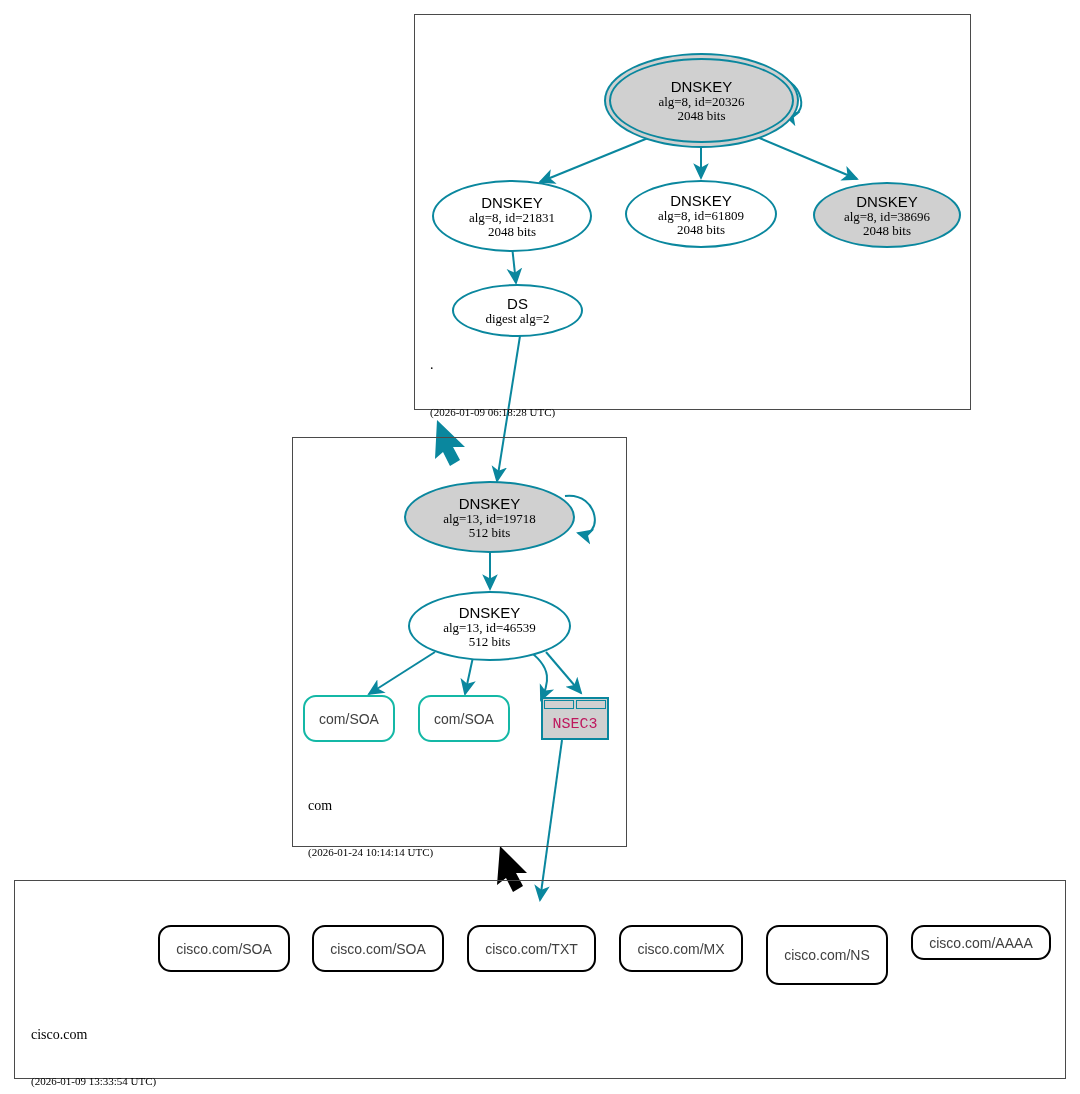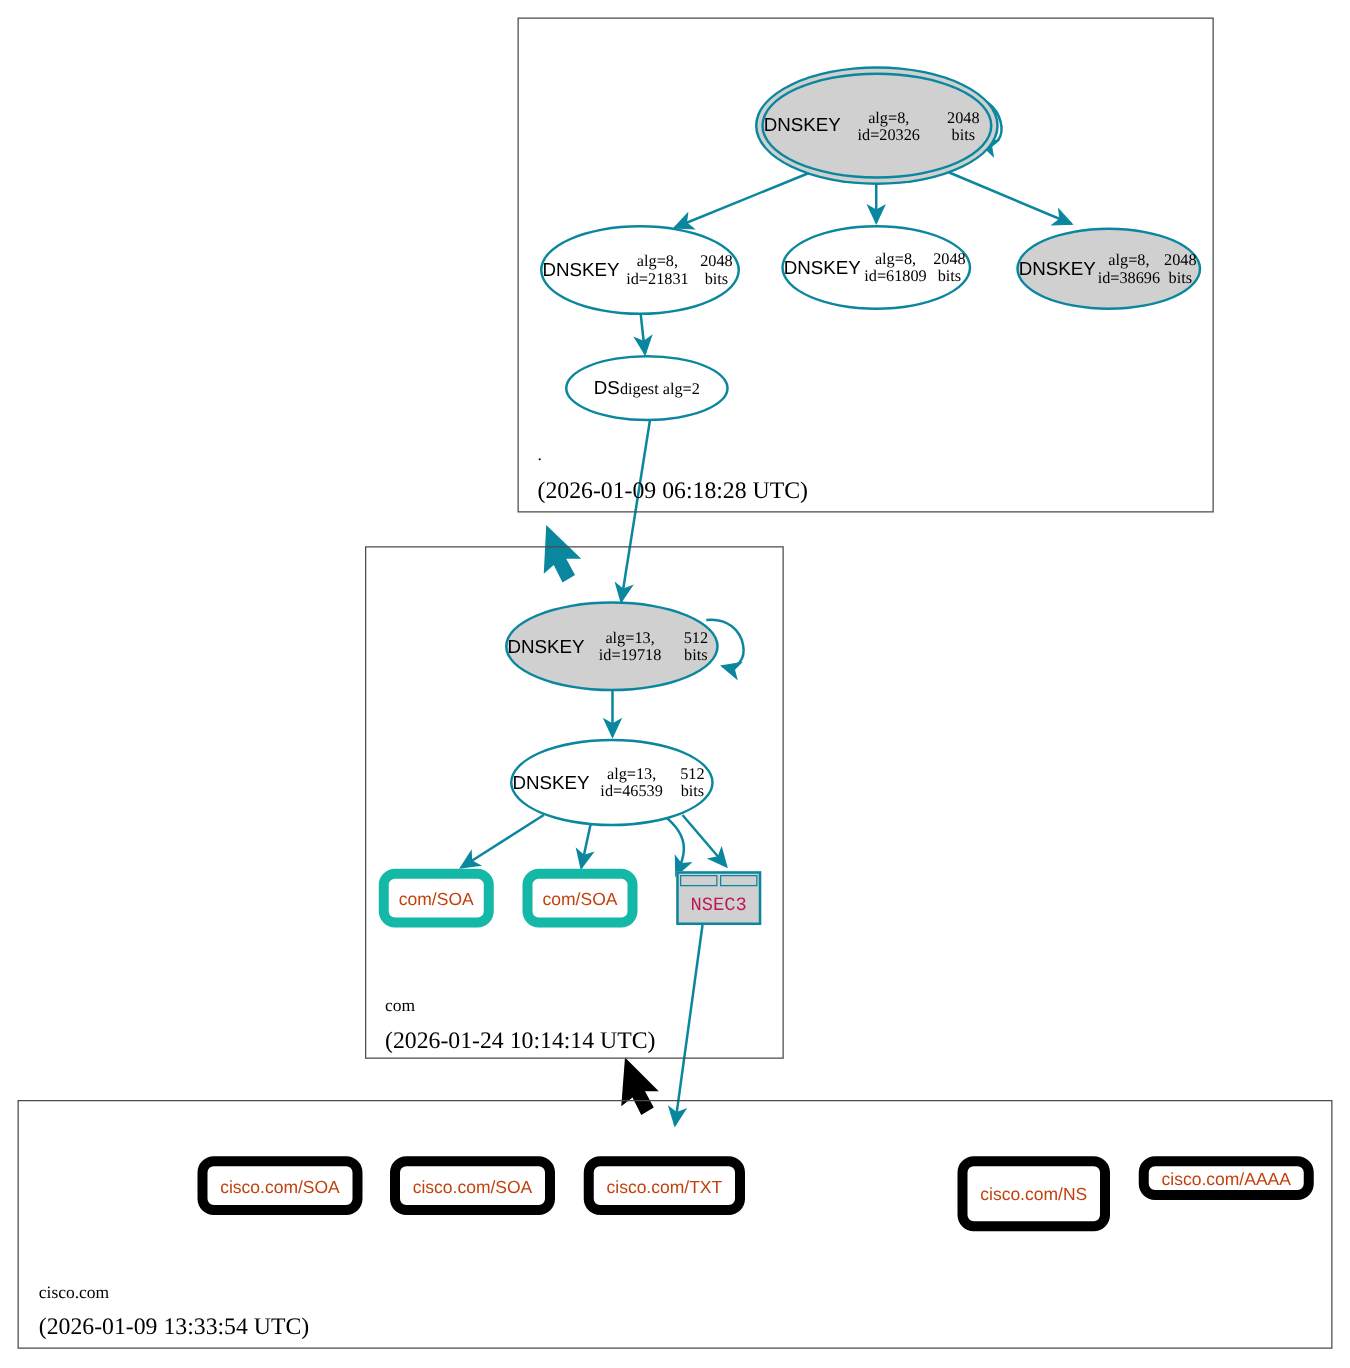--- a/index.html
+++ b/index.html
@@ -36,32 +36,33 @@
   .zone-label {
     position: absolute;
     font-family: "Liberation Serif", serif;
     color: #000000;
     white-space: nowrap;
   }
   .zone-name {
     font-size: 14px;
   }
   .zone-time {
-    font-size: 19px;
+    font-size: 11px;
+    margin-top: 24px;
   }
 
   
   .ell {
     position: absolute;
     box-sizing: border-box;
     border: 2px solid #0a879e;
     border-radius: 50%;
     background: #ffffff;
     display: flex;
-    flex-direction: row;
+    flex-direction: column;
     align-items: center;
     justify-content: center;
     text-align: center;
     color: #000000;
     z-index: 3;
   }
   .ell.shaded { background: #d0d0d0; }
   .ell.ksk {
     box-shadow: 0 0 0 3px #ffffff, 0 0 0 5px #0a879e;
   }
@@ -76,29 +77,29 @@
   .ell .t2, .ell .t3 {
     font-family: "Liberation Serif", serif;
     font-size: 13px;
     line-height: 14px;
   }
 
   
   .rrec {
     position: absolute;
     box-sizing: border-box;
-    border: 8px solid #14b8a6;
+    border: 2px solid #14b8a6;
     border-radius: 13px;
     background: #ffffff;
     display: flex;
     align-items: center;
     justify-content: center;
     font-family: "Liberation Sans", sans-serif;
     font-size: 14px;
-    color: #c2410c;
+    color: #404040;
     z-index: 3;
   }
   .rrec.blackline { border-color: #000000; }
 
   
   .nsec3 {
     position: absolute;
     box-sizing: border-box;
     border: 2px solid #0a879e;
     background: #d0d0d0;
@@ -235,16 +236,17 @@
     <div class="body">NSEC3</div>
   </div>
 
   <div class="zone" style="left:14px; top:880px; width:1052px; height:199px;"></div>
   <div class="zone-label zone-name" style="left:31px; top:1027px;">cisco.com</div>
   <div class="zone-label zone-time" style="left:31px; top:1051px;">(2026-01-09 13:33:54 UTC)</div>
 
   <div class="rrec blackline" style="left:158px; top:925px; width:132px; height:47px;">cisco.com/SOA</div>
   <div class="rrec blackline" style="left:312px; top:925px; width:132px; height:47px;">cisco.com/SOA</div>
   <div class="rrec blackline" style="left:467px; top:925px; width:129px; height:47px;">cisco.com/TXT</div>
+  <div class="rrec blackline" style="left:619px; top:925px; width:124px; height:47px;">cisco.com/MX</div>
   <div class="rrec blackline" style="left:766px; top:925px; width:122px; height:60px;">cisco.com/NS</div>
   <div class="rrec blackline" style="left:911px; top:925px; width:140px; height:35px;">cisco.com/AAAA</div>
 
 </div>
 
 </body></html>

